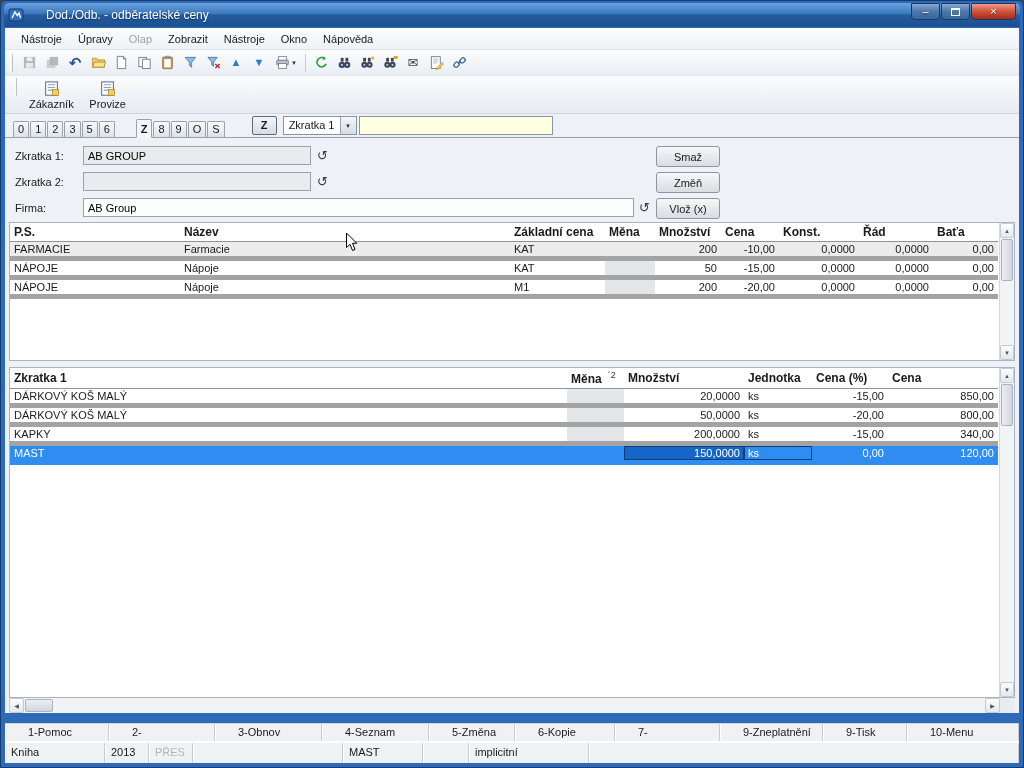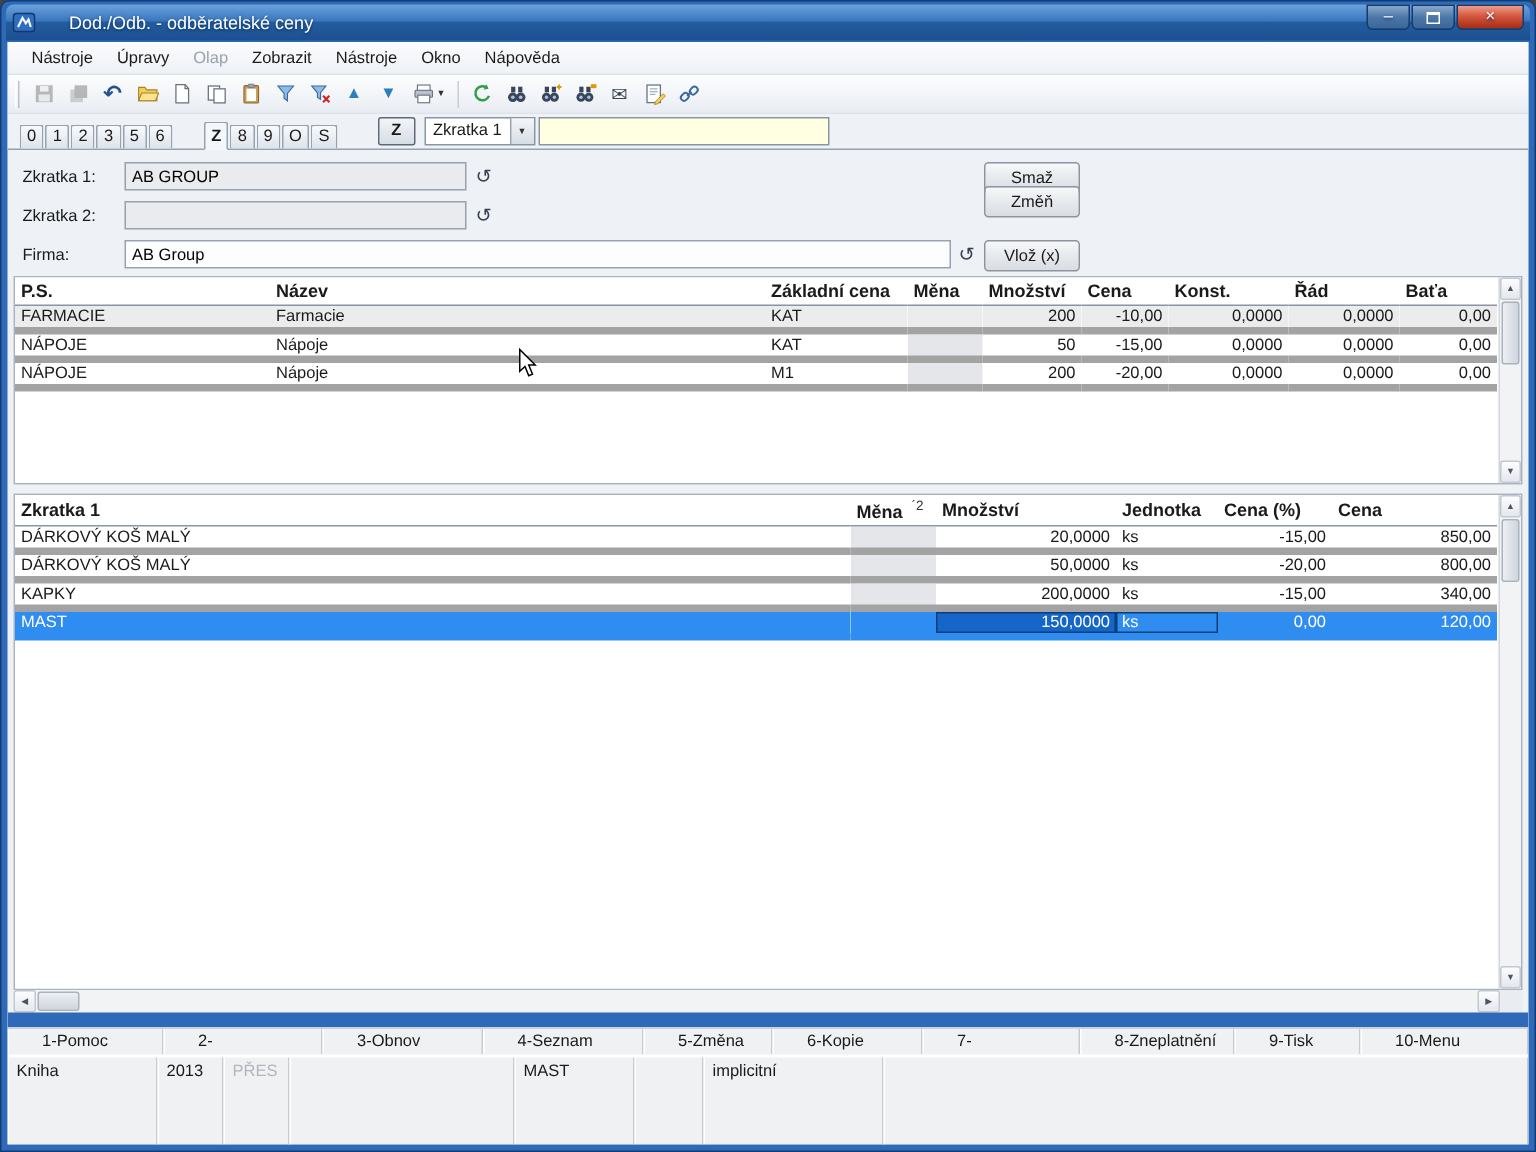--- a/index.html
+++ b/index.html
@@ -257,20 +257,39 @@
       </div>
       <div class="tbtn">
         <svg viewBox="0 0 16 16">
             <path d="M6.5 9.5 l3-3" stroke="#39699f" stroke-width="1.4"></path>
             <rect x="1.8" y="8" width="6" height="4.5" rx="2.2" transform="rotate(-45 4.8 10.2)" fill="none" stroke="#39699f" stroke-width="1.4"></rect>
             <rect x="8.2" y="3.5" width="6" height="4.5" rx="2.2" transform="rotate(-45 11.2 5.7)" fill="none" stroke="#39699f" stroke-width="1.4"></rect>
           </svg>
       </div>
     </div>
 
+    <div class="bigbar">
+      <div class="grip"></div>
+      <div class="bigbtn">
+        <svg viewBox="0 0 16 16">
+            <rect x="2.5" y="1.8" width="11" height="12.5" fill="#fff" stroke="#55627a" stroke-width="0.9"></rect>
+            <path d="M4.5 4.5 h7 M4.5 7 h7 M4.5 9.5 h5" stroke="#8fa0c0" stroke-width="1"></path>
+            <rect x="9" y="9" width="5.5" height="5.5" fill="#f3cf5a" stroke="#ab8326" stroke-width="0.7"></rect>
+          </svg>
+        <span>Zákazník</span>
+      </div>
+      <div class="bigbtn">
+        <svg viewBox="0 0 16 16">
+            <rect x="2.5" y="1.8" width="11" height="12.5" fill="#fff" stroke="#55627a" stroke-width="0.9"></rect>
+            <path d="M4.5 4.5 h7 M4.5 7 h7 M4.5 9.5 h5" stroke="#8fa0c0" stroke-width="1"></path>
+            <rect x="9" y="9" width="5.5" height="5.5" fill="#f3cf5a" stroke="#ab8326" stroke-width="0.7"></rect>
+          </svg>
+        <span>Provize</span>
+      </div>
+    </div>
 
     <div class="tabrow">
       <div class="tab">0</div>
       <div class="tab">1</div>
       <div class="tab">2</div>
       <div class="tab">3</div>
       <div class="tab">5</div>
       <div class="tab">6</div>
       <div class="tab-gap"></div>
       <div class="tab active">Z</div>
@@ -295,21 +314,21 @@
 
         <span class="flabel" style="top:38px">Zkratka 2:</span>
         <input class="finput" style="top: 34px; left: 78px; width: 228px;" value="">
         <span class="hist" style="top:37px;left:312px">↺</span>
 
         <span class="flabel" style="top:64px">Firma:</span>
         <input class="finput white" style="top: 60px; left: 78px; width: 551px;" value="AB Group">
         <span class="hist" style="top:63px;left:634px">↺</span>
 
         <div class="formbtn" style="top:8px">Smaž</div>
-        <div class="formbtn" style="top:24px">Změň</div>
+        <div class="formbtn" style="top:34px">Změň</div>
         <div class="formbtn" style="top:60px">Vlož (x)</div>
       </div>
 
       <div class="gridbox upper">
         <div class="tablewrap">
           <table class="grid">
             <colgroup>
               <col style="width:170px">
                 <col style="width:330px">
                 <col style="width:95px">
@@ -456,21 +475,21 @@
       <div class="bluestrip"></div>
 
       <div class="fkeys">
         <div class="fkey">1-Pomoc</div>
         <div class="fkey">2-</div>
         <div class="fkey">3-Obnov</div>
         <div class="fkey">4-Seznam</div>
         <div class="fkey">5-Změna</div>
         <div class="fkey">6-Kopie</div>
         <div class="fkey">7-</div>
-        <div class="fkey">8-Zneplatnění</div>
+        <div class="fkey">9-Zneplatnění</div>
         <div class="fkey">9-Tisk</div>
         <div class="fkey">10-Menu</div>
       </div>
 
       <div class="statusbar">
         <div class="scell">Kniha</div>
         <div class="scell">2013</div>
         <div class="scell dim">PŘES</div>
         <div class="scell"></div>
         <div class="scell">MAST</div>

